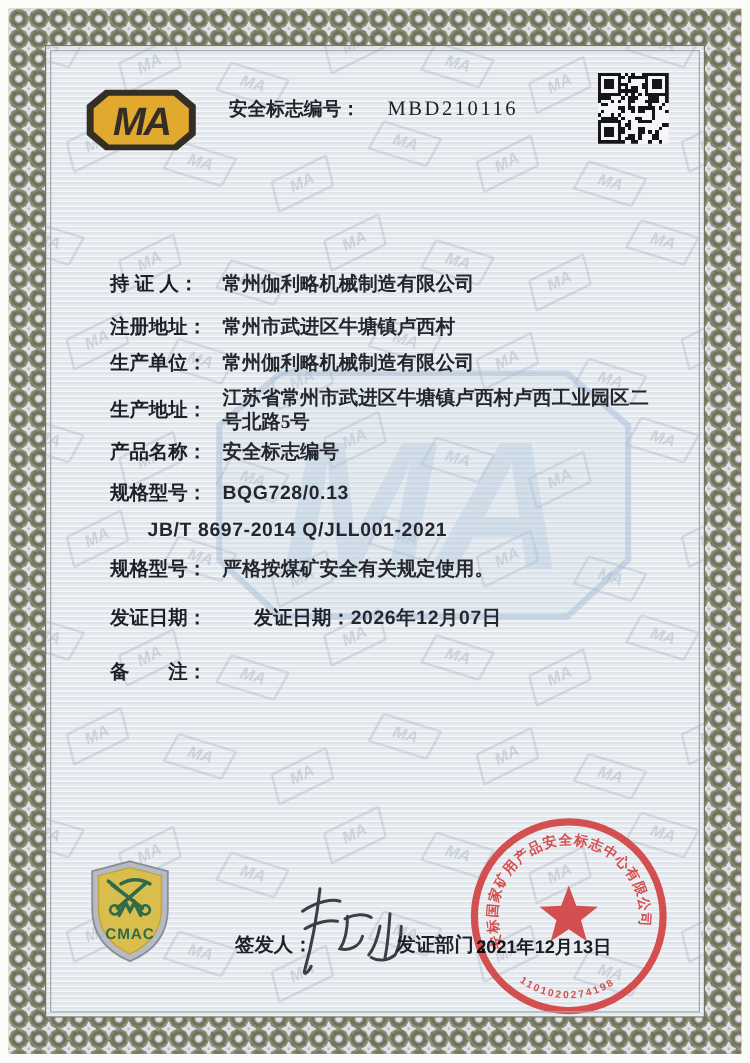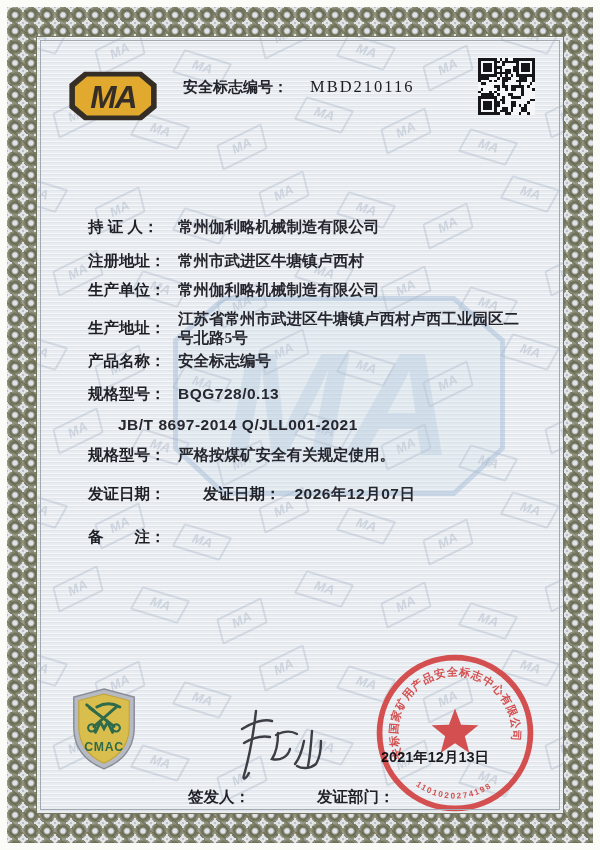--- a/index.html
+++ b/index.html
@@ -27,25 +27,25 @@
   .qr{position:absolute;left:441px;top:21px;width:57px;height:57px;}
   .title{position:absolute;left:0;top:96px;width:100%;margin:0;text-align:center;
          font:bold 33px "Liberation Sans",sans-serif;color:#15151c;letter-spacing:3px;}
   .row{position:absolute;left:51px;right:26px;display:flex;align-items:baseline;white-space:nowrap;}
   .flabel{display:inline-block;flex:0 0 90px;font:bold 15.5px "Liberation Sans",sans-serif;color:#1f1f27;}
   .flabel.auto{flex:0 0 auto;margin-right:18px;}
   .fvalue{font:bold 15.5px "Liberation Serif",serif;color:#26262e;}
   .fvalue.latin{font-family:"Liberation Sans",sans-serif;letter-spacing:.5px;}
   .row.multi{align-items:center;white-space:normal;}
   .row.multi .fvalue{width:356px;line-height:19px;}
-  .gap1{margin-left:14px;}
+  .gap1{}
   .statement{position:absolute;left:31px;top:511px;width:459px;margin:0;
     font:bold 15px/21.5px "Liberation Serif",serif;color:#20202a;text-align:justify;text-indent:2em;}
   .cmac{position:absolute;left:31px;top:650px;width:72px;height:84px;}
-  .signer-label,.issuer-label{position:absolute;top:750px;font:bold 15.5px "Liberation Sans",sans-serif;color:#1f1f27;}
+  .signer-label,.issuer-label{position:absolute;top:709px;font:bold 15.5px "Liberation Sans",sans-serif;color:#1f1f27;}
   .signer-label{left:151px;}
   .issuer-label{left:280px;}
   .signature{position:absolute;left:197px;top:666px;width:95px;height:90px;}
   .stamp-date{position:absolute;left:344px;top:711px;font:bold 14.5px "Liberation Sans",sans-serif;color:#1b1b22;}
   .stamp{position:absolute;left:336px;top:614px;width:164px;height:164px;mix-blend-mode:multiply;opacity:.92;}
 </style>
 </head>
 <body>
 
 <div class="page">

